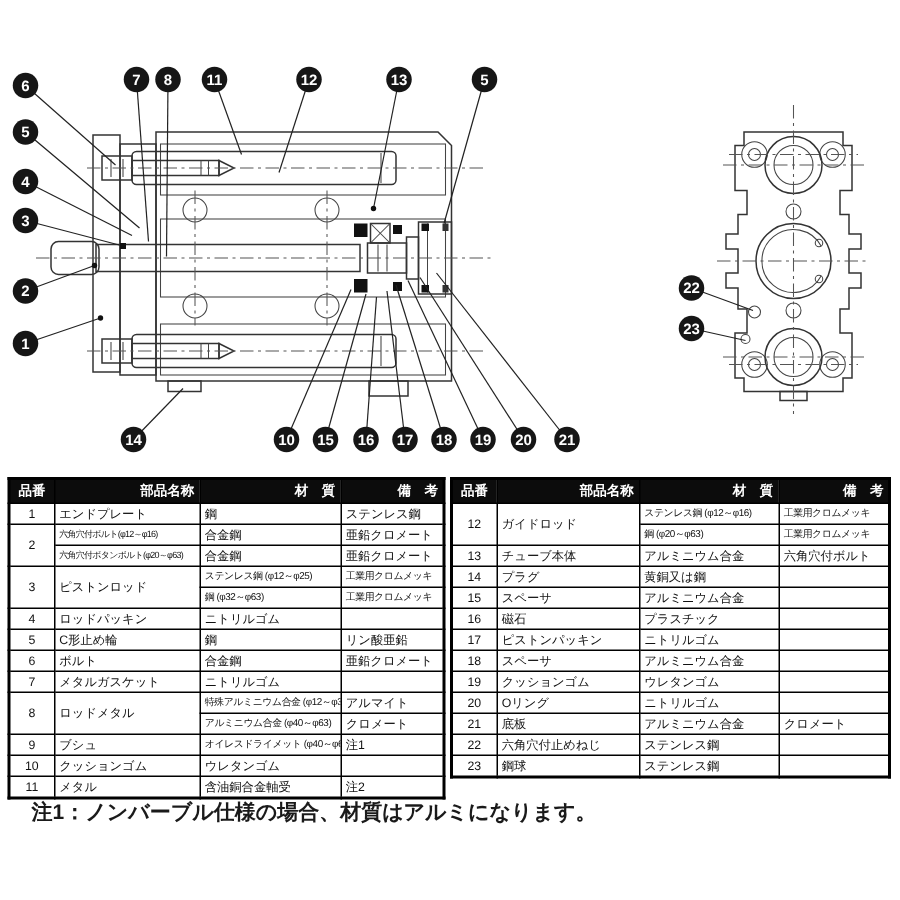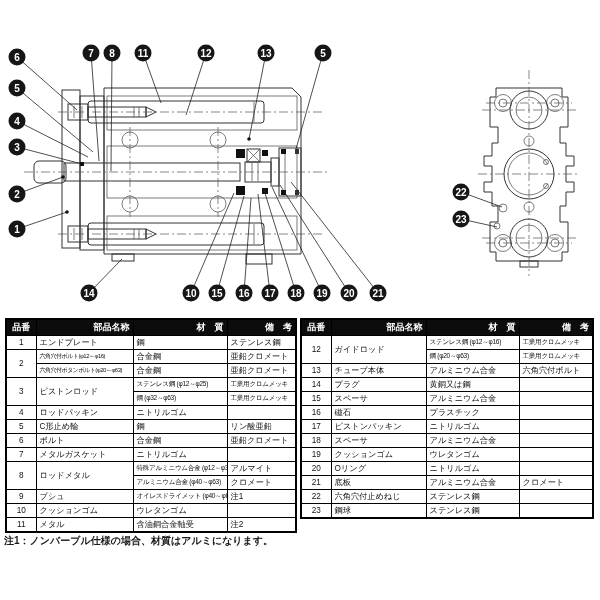--- a/index.html
+++ b/index.html
@@ -11,21 +11,21 @@
   #tbl-right{left:300px;width:292px;}
   .tbl th{background:#0c0c0c;color:#fff;font-size:9px;font-weight:bold;
           border:1px solid #000;padding:1px 3px;text-align:right;height:13px;}
   .tbl th.no{text-align:center;padding:1px 0;}
   .tbl td{border:1px solid #000;font-size:8.2px;padding:0 3px;height:13px;
           white-space:nowrap;overflow:hidden;background:#fff;}
   .tbl{border:2px solid #000;}
   .tbl td.no{text-align:center;padding:0;}
   .tbl td.sm{font-size:6.6px;letter-spacing:-0.3px;}
   .tbl td.xs{font-size:6px;letter-spacing:-0.5px;}
-  #notes{position:absolute;left:4px;top:536px;font-size:10px;line-height:10.5px;
+  #notes{position:absolute;left:21px;top:536px;font-size:14px;line-height:10.5px;
          font-weight:bold;color:#1a1a1a;white-space:nowrap;}
   .ln{stroke:#333;stroke-width:1;fill:none;}
   .thin{stroke:#444;stroke-width:0.7;fill:none;}
   .cl{stroke:#555;stroke-width:0.7;fill:none;stroke-dasharray:9 3 2 3;}
   .leader{stroke:#222;stroke-width:0.8;fill:none;}
   .bn{font-size:10px;font-weight:bold;fill:#fff;text-anchor:middle;}
 </style>
 </head>
 <body>
 

